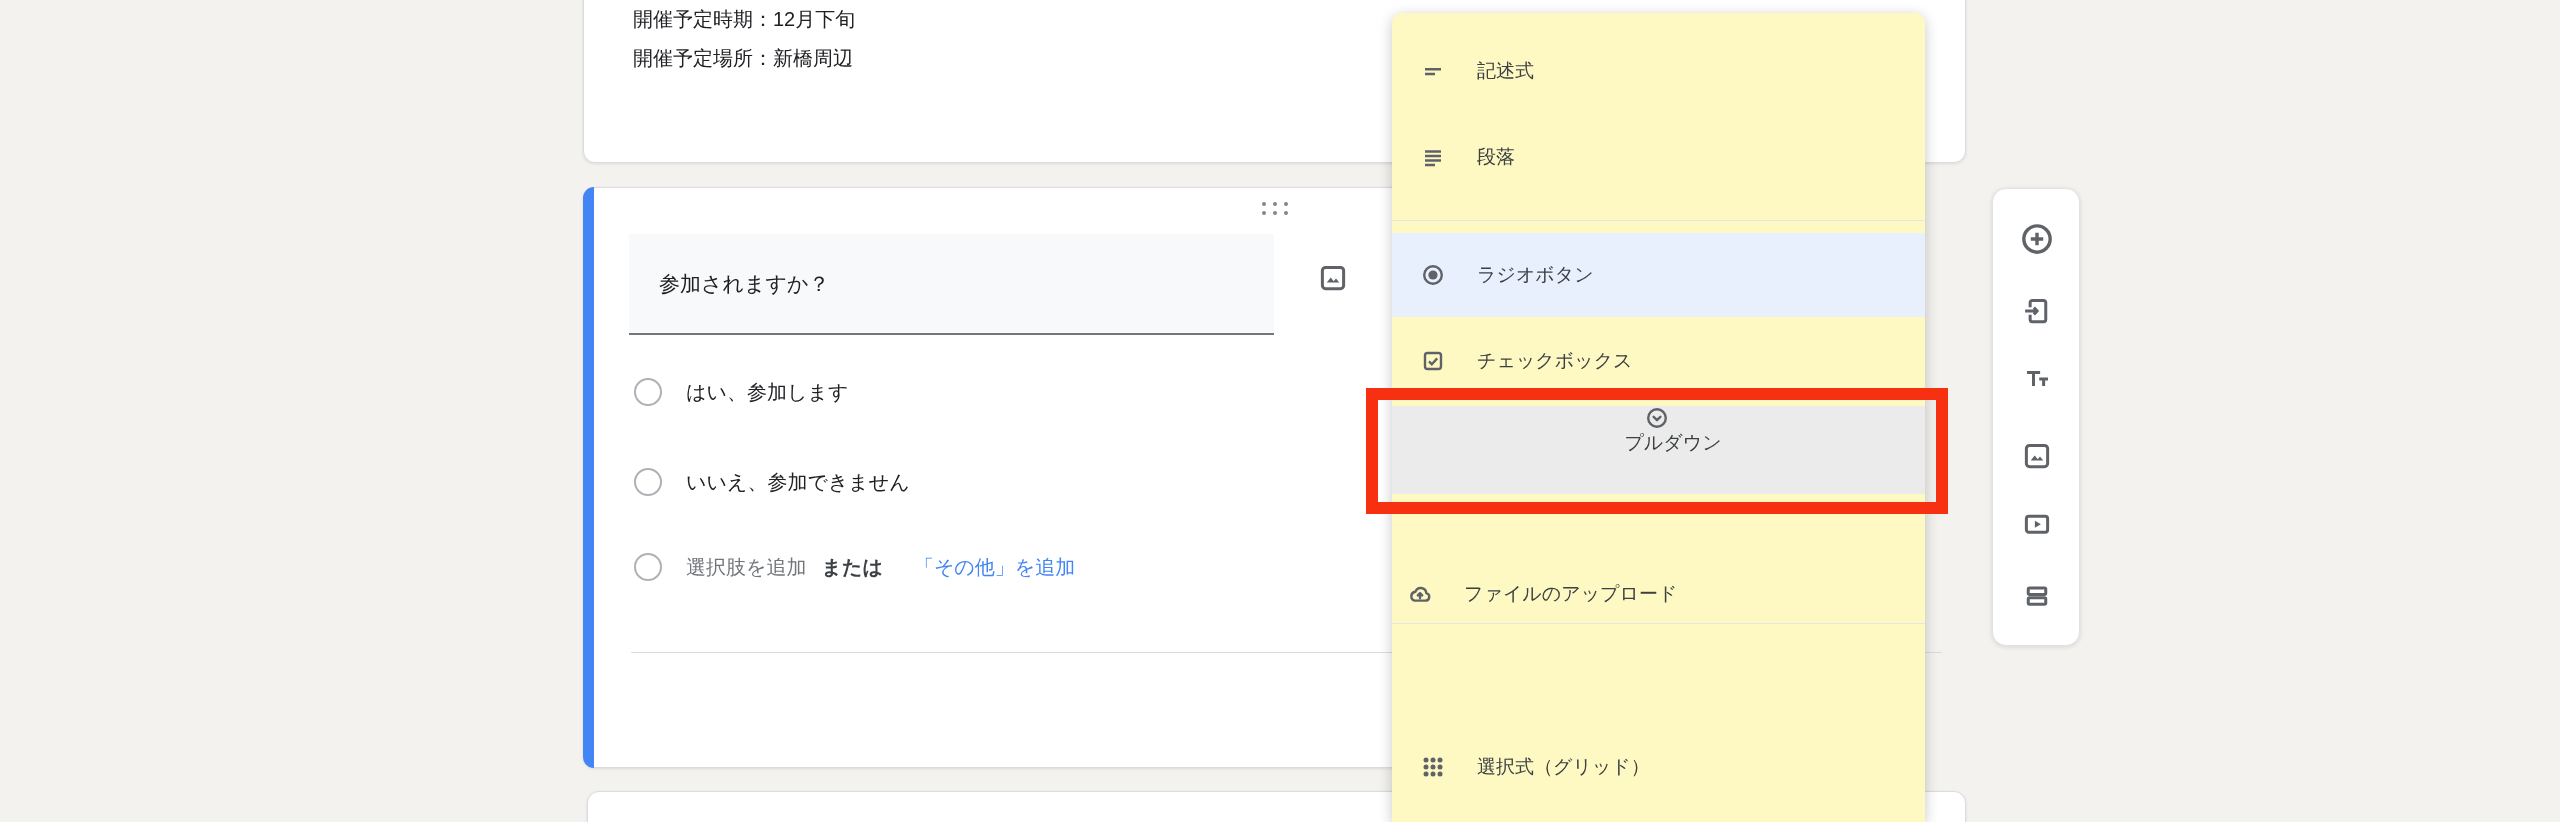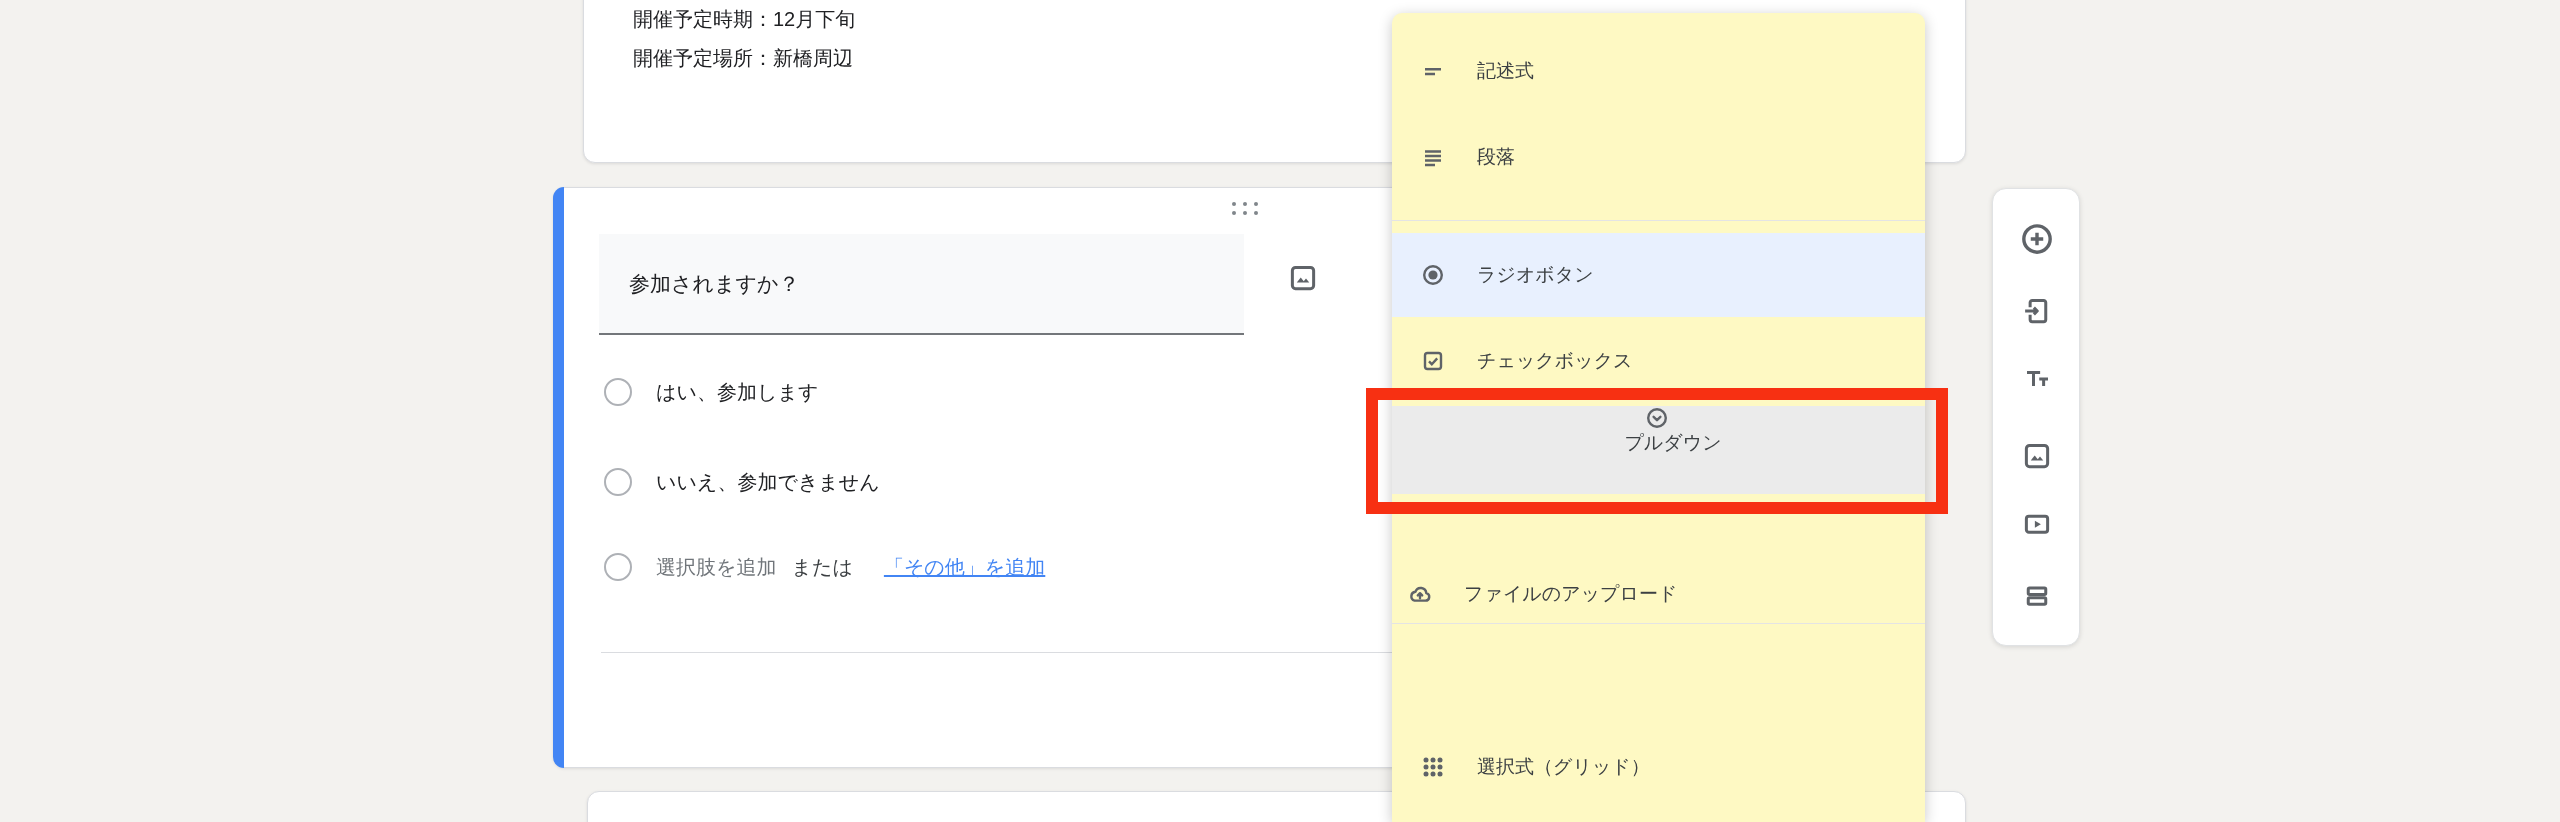--- a/index.html
+++ b/index.html
@@ -4,39 +4,39 @@
 <style>
   html,body{margin:0;padding:0;}
   body{font-family:"Liberation Sans","DejaVu Sans",sans-serif;}
   .stage{position:relative;width:2560px;height:822px;overflow:hidden;background:#f3f2ef;color:#202124;}
 
   
   .card{position:absolute;background:#ffffff;border:1px solid #dadce0;border-radius:12px;
         box-shadow:0 1px 3px rgba(60,64,67,.13);box-sizing:border-box;}
   .top-card{left:583px;top:-58px;width:1383px;height:221px;}
   .desc-lines{position:absolute;left:49px;top:57px;font-size:20px;line-height:39px;color:#202124;}
-  .question-card{left:553px;top:187px;width:1111px;height:581px;}
+  .question-card{left:583px;top:187px;width:1111px;height:581px;}
   .accent{position:absolute;left:-1px;top:-1px;bottom:-1px;width:11px;background:#4285f4;
           border-radius:12px 0 0 12px;}
   .drag-handle{position:absolute;left:678px;top:14px;display:grid;
                grid-template-columns:repeat(3,4px);grid-template-rows:repeat(2,4px);gap:5px 7px;cursor:grab;}
   .drag-handle i{width:4px;height:4px;border-radius:50%;background:#80868b;}
   .title-input{position:absolute;left:45px;top:46px;width:645px;height:101px;background:#f8f9fa;
                border-bottom:2px solid #73767a;display:flex;align-items:center;box-sizing:border-box;}
   .title-input span{padding-left:30px;font-size:21px;color:#202124;}
   .img-btn{position:absolute;left:723px;top:64px;width:52px;height:52px;border:none;background:transparent;
            display:flex;align-items:center;justify-content:center;cursor:pointer;}
   .option{position:absolute;left:50px;height:28px;display:flex;align-items:center;}
   .option .radio-circle{width:28px;height:28px;border:2.5px solid #aeb1b6;border-radius:50%;
                         box-sizing:border-box;flex:none;background:#fff;}
   .option .option-label{margin-left:24px;font-size:20px;color:#202124;white-space:nowrap;}
   .opt-1{top:190px;} .opt-2{top:280px;} .opt-3{top:365px;}
   .muted-label{margin-left:24px;font-size:20px;color:#70757a;white-space:nowrap;}
-  .or-label{margin-left:15px;font-size:20px;color:#3c4043;font-weight:normal;white-space:nowrap;}
-  .link-label{margin-left:31px;font-size:20px;color:#4285f4;white-space:nowrap;cursor:pointer;text-decoration:underline;}
+  .or-label{margin-left:15px;font-size:20px;color:#3c4043;font-weight:bold;white-space:nowrap;}
+  .link-label{margin-left:31px;font-size:20px;color:#4285f4;white-space:nowrap;cursor:pointer;}
   .card-divider{position:absolute;left:47px;top:464px;width:1311px;height:1px;background:#dadce0;}
   .bottom-card{left:587px;top:791px;width:1379px;height:110px;}
 
   
   .menu{position:absolute;left:1392px;top:13px;width:533px;height:809px;background:#fef9c3;
         border-radius:10px 10px 0 0;box-shadow:0 3px 14px rgba(0,0,0,.22);z-index:20;}
   .menu-item{position:absolute;left:0;right:0;display:flex;align-items:center;padding-left:29px;
              font-size:19px;color:#3c4043;cursor:pointer;box-sizing:border-box;}
   .menu-item svg{width:24px;height:24px;margin-right:32px;flex:none;}
   .menu-item span{white-space:nowrap;}

